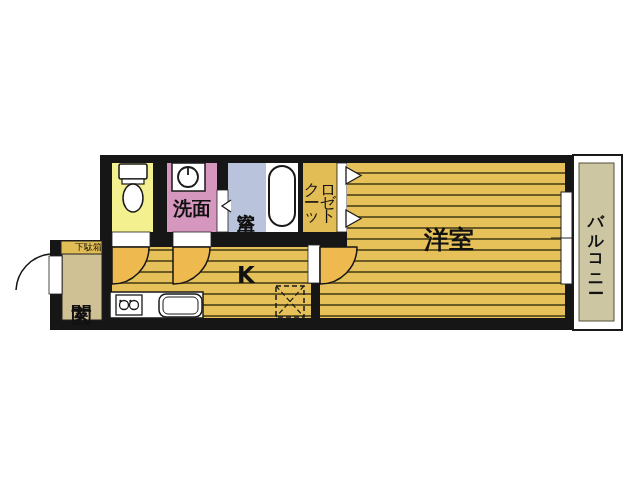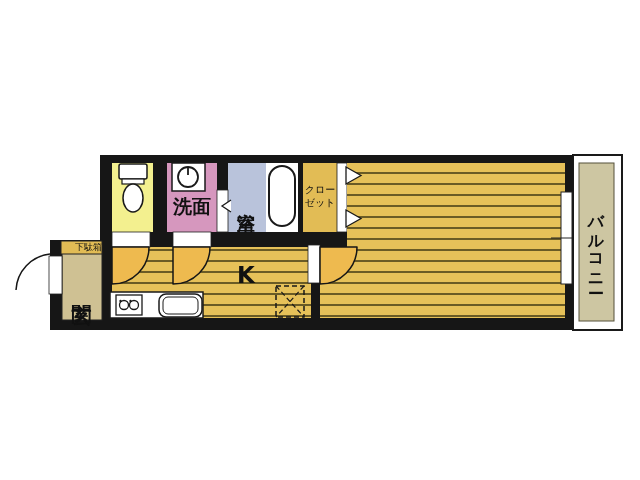--- a/index.html
+++ b/index.html
@@ -82,24 +82,25 @@
 
   <rect x="276" y="286" width="28" height="31" fill="none" stroke="#1a1a1a" stroke-width="1.5" stroke-dasharray="5,3"></rect>
   <line x1="276" y1="286" x2="304" y2="317" stroke="#1a1a1a" stroke-width="1.2" stroke-dasharray="5,3"></line>
   <line x1="304" y1="286" x2="276" y2="317" stroke="#1a1a1a" stroke-width="1.2" stroke-dasharray="5,3"></line>
 </svg>
 
 <div class="label" style="left:68px;top:241px;width:41px;height:13px;font-size:9px;line-height:13px;font-weight:500;">下駄箱</div>
 
 <div class="label vert" style="left:71px;top:257px;width:22px;height:62px;font-size:20px;line-height:22px;">玄関</div>
 
-<div class="label" style="left:167px;top:197px;width:50px;height:22px;font-size:19px;line-height:22px;font-family:Liberation Mono, monospace;">洗面</div>
+<div class="label" style="left:167px;top:197px;width:50px;height:22px;font-size:19px;line-height:22px;">洗面</div>
 
 <div class="label vert" style="left:236px;top:169px;width:20px;height:60px;font-size:18px;line-height:20px;">浴室</div>
 
-<div class="label" style="left:303px;top:183px;width:34px;height:26px;font-size:10px;line-height:13px;font-weight:500;">クローゼット</div>
+<div class="label" style="left:303px;top:183px;width:34px;height:26px;font-size:16px;line-height:13px;font-weight:500;">クローゼット</div>
 
 <div class="label" style="left:232px;top:262px;width:28px;height:26px;font-size:23px;line-height:26px;">K</div>
 
+<div class="label" style="left:413px;top:226px;width:72px;height:28px;font-size:25px;line-height:28px;">洋室</div>
 
 <div class="label vert" style="left:586px;top:184px;width:20px;height:120px;font-size:16px;line-height:20px;letter-spacing:2px;">バルコニー</div>
 
 </div>
 
 </body></html>

